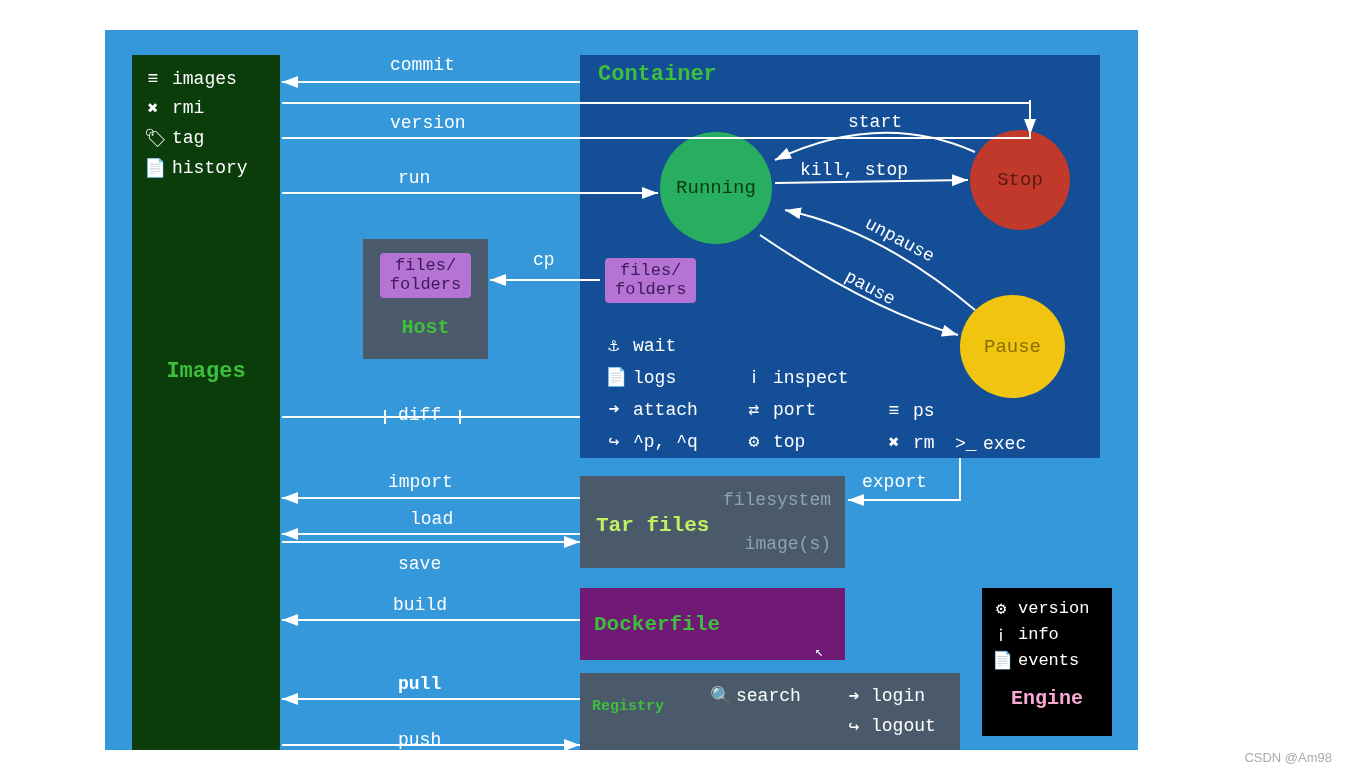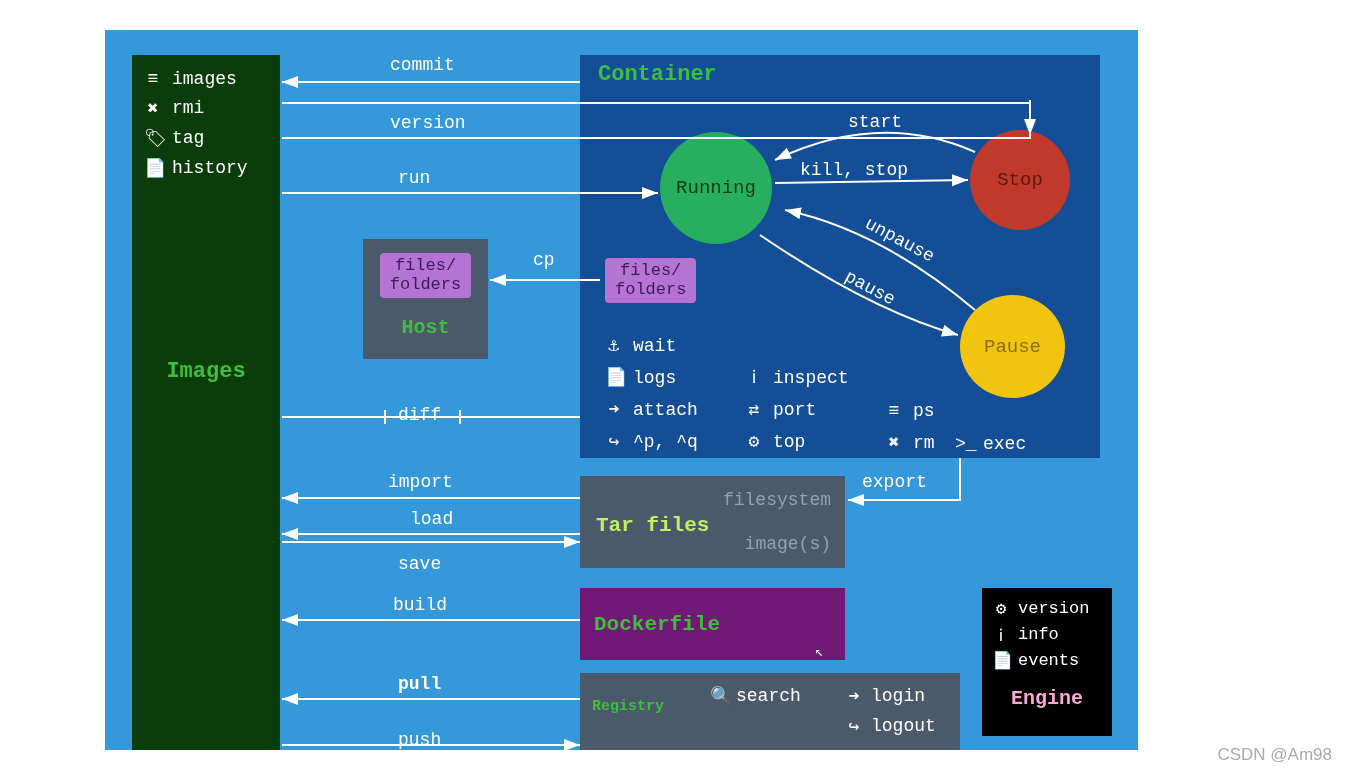--- a/index.html
+++ b/index.html
@@ -182,21 +182,21 @@
   }
   .label {
     position: absolute;
     color: #fff;
     font-size: 18px;
   }
   .watermark {
     position: absolute;
     right: 30px;
     bottom: 8px;
-    font-size: 17px;
+    font-size: 13px;
     color: #aaa;
     font-family: Arial, sans-serif;
   }
   .cursor-icon {
     position: absolute;
     left: 815px; top: 643px;
     font-size: 14px;
     color: #fff;
   }
   svg.arrows {

